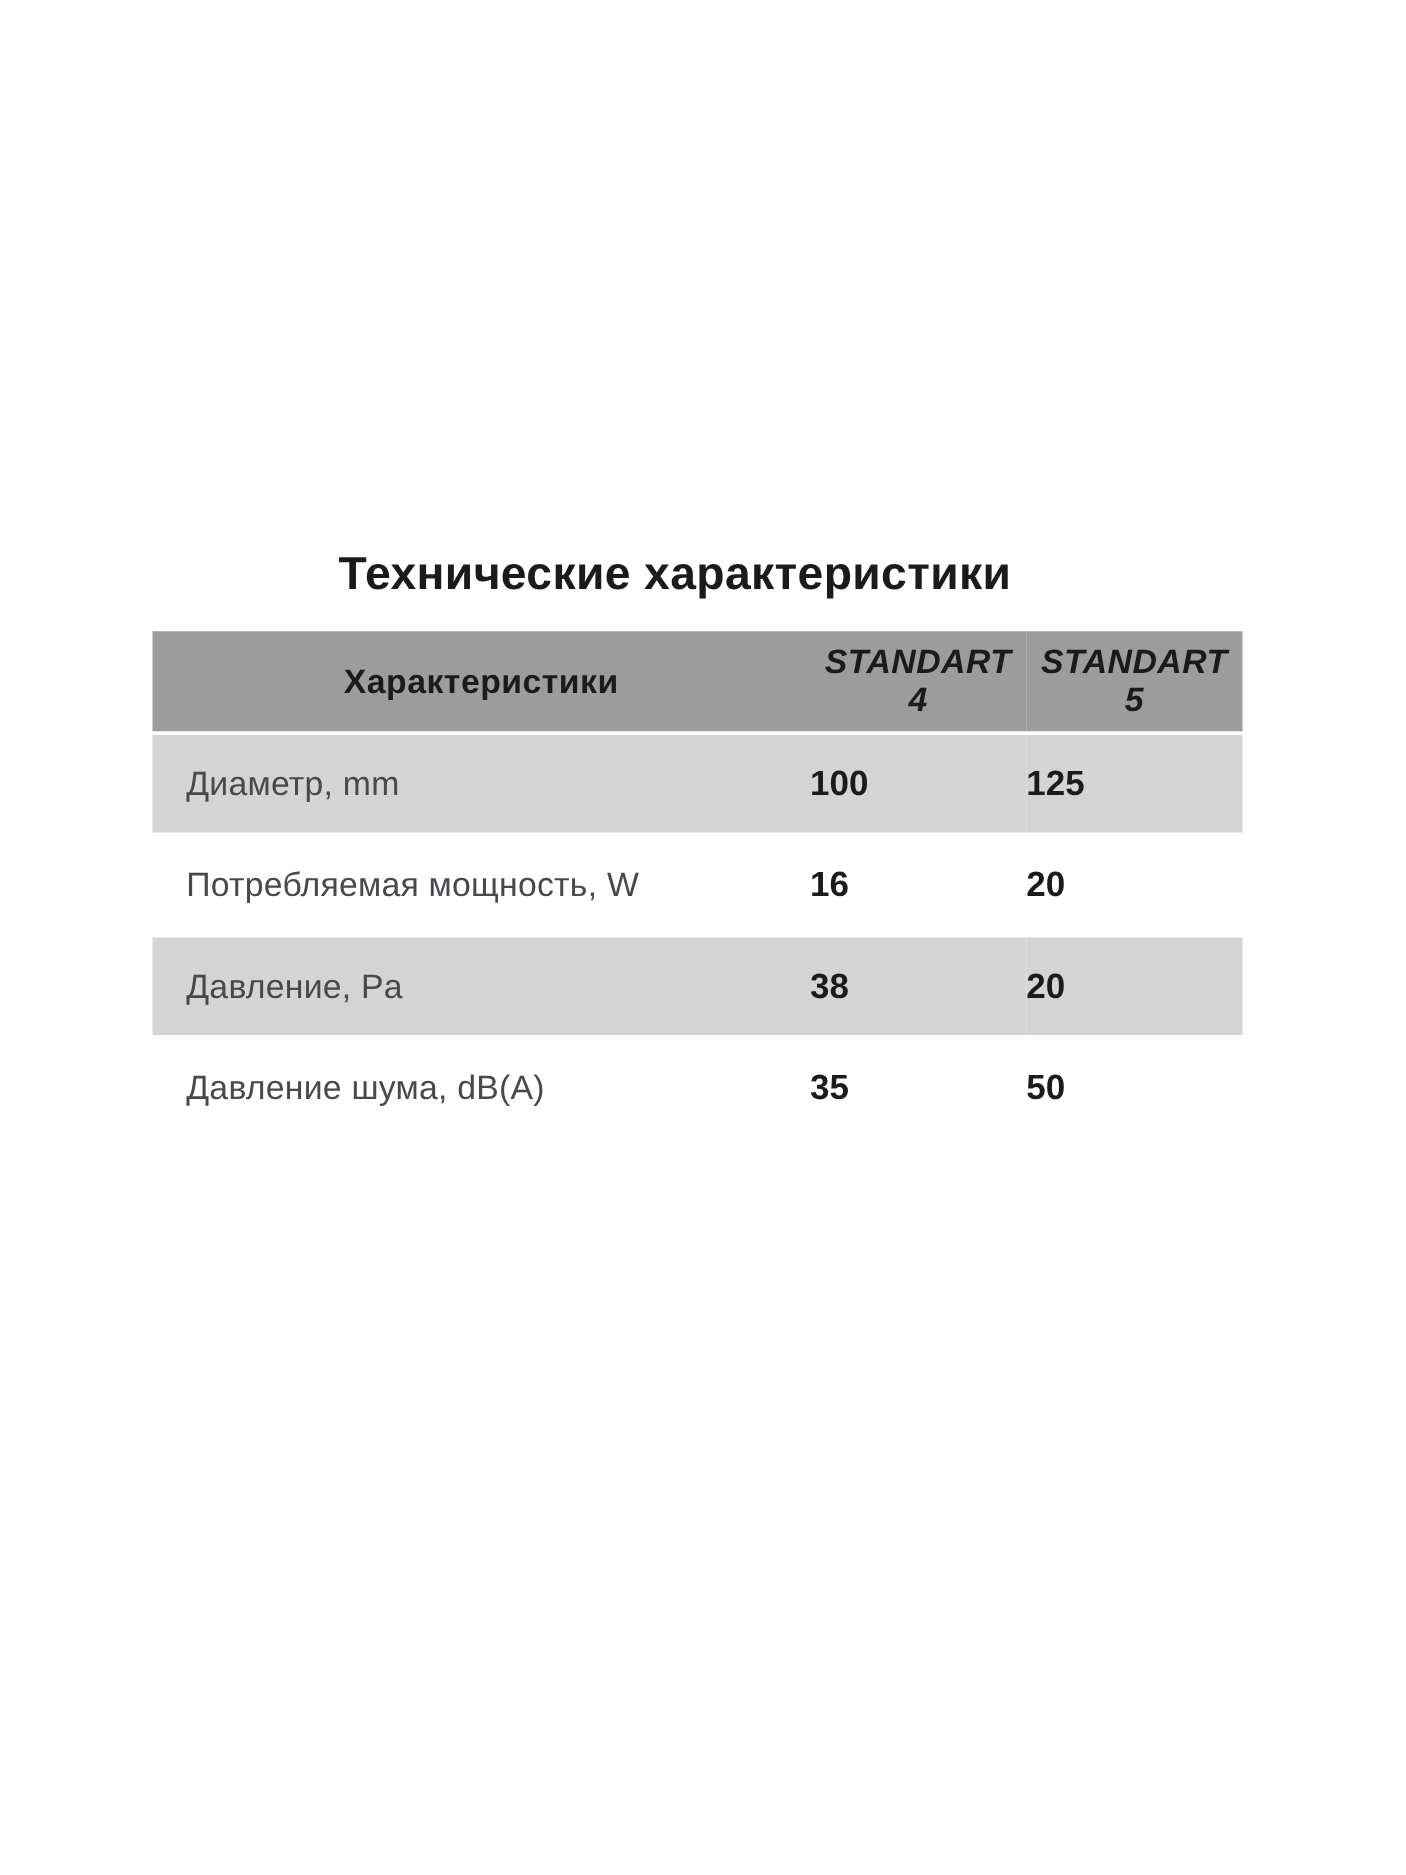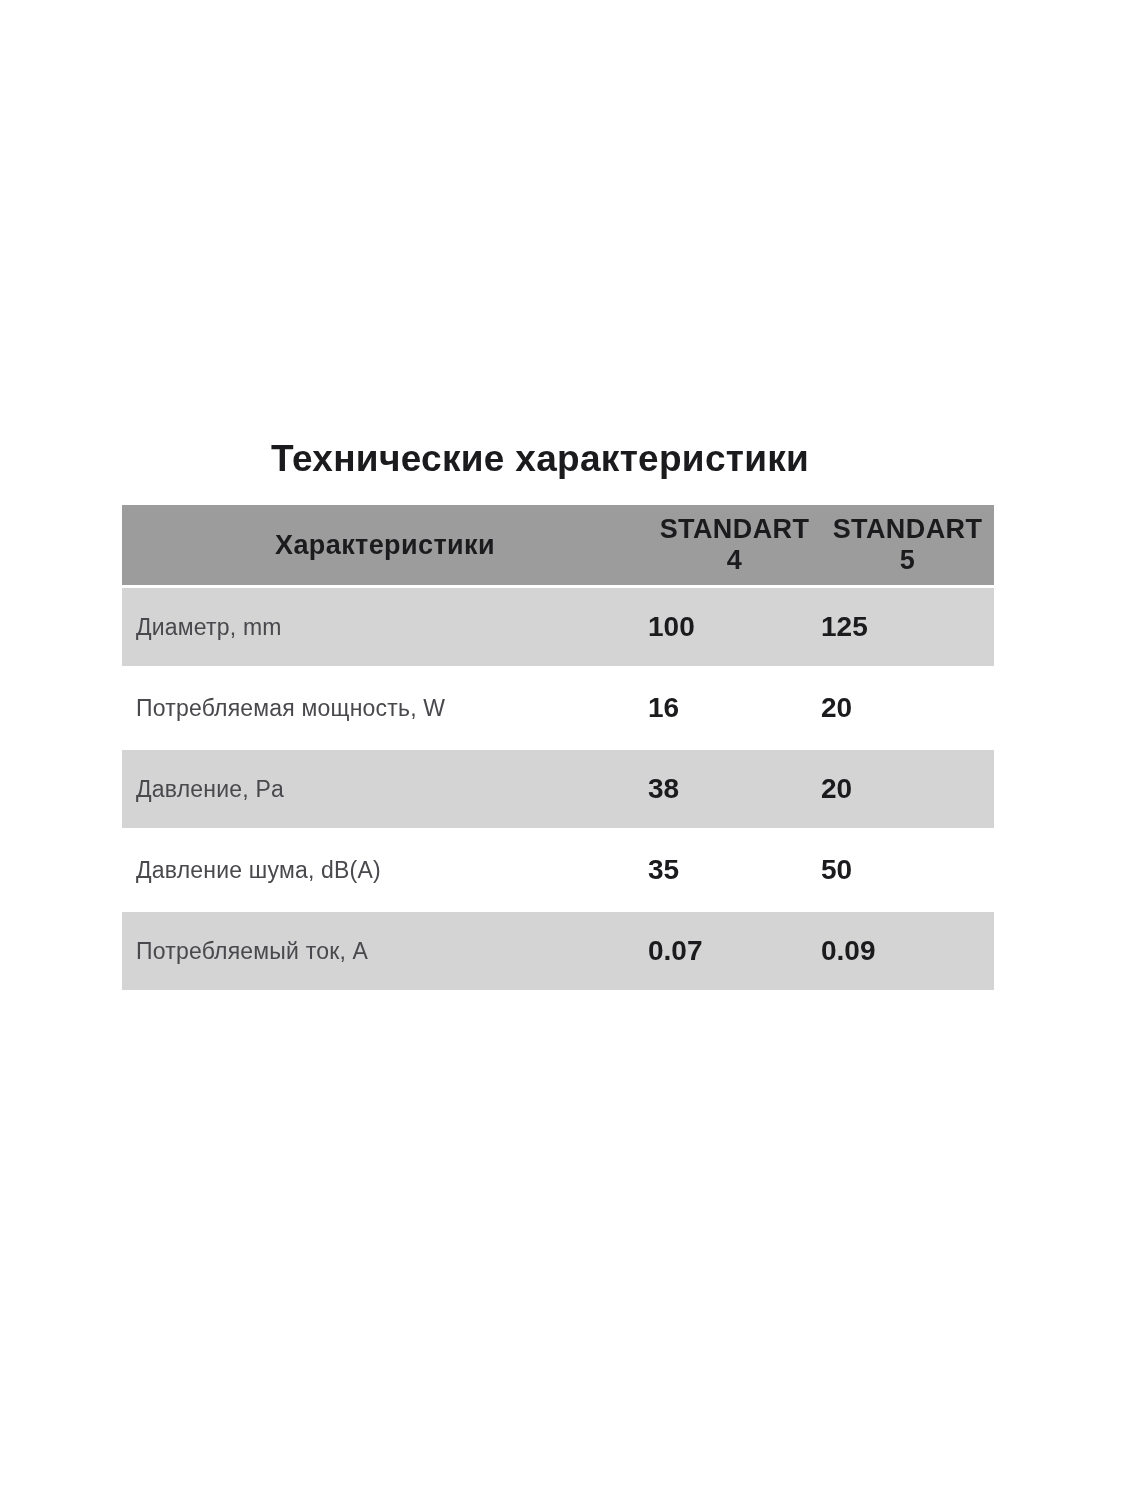--- a/index.html
+++ b/index.html
@@ -46,35 +46,35 @@
   .spec-table thead th{
     background:var(--header-bg);
     height:80px;
     vertical-align:middle;
     text-align:center;
     font-size:27px;
     font-weight:700;
     color:var(--text-primary);
     letter-spacing:0.4px;
   }
-  .th-line{line-height:1.15;}
+  .th-line{line-height:1.15;font-style:italic;}
   .spec-table tbody td{
     height:78px;
     vertical-align:middle;
   }
   .spec-table tbody tr:nth-child(odd) td{
     background:var(--row-alt-bg);
   }
   .spec-table tbody tr:nth-child(even) td{
     background:var(--page-bg);
   }
   td.cell-label{
     text-align:left;
-    padding-left:14px;
-    font-size:23px;
+    padding-left:27px;
+    font-size:27px;
     font-weight:400;
     color:var(--text-label);
     letter-spacing:0.2px;
   }
   td.cell-val{
     text-align:left;
     font-size:28px;
     font-weight:700;
     color:var(--text-primary);
   }
@@ -118,20 +118,15 @@
       <tr>
         <td class="cell-label">Давление, Pa</td>
         <td class="cell-val">38</td>
         <td class="cell-val">20</td>
       </tr>
       <tr>
         <td class="cell-label">Давление шума, dB(A)</td>
         <td class="cell-val">35</td>
         <td class="cell-val">50</td>
       </tr>
-      <tr>
-        <td class="cell-label">Потребляемый ток, A</td>
-        <td class="cell-val">0.07</td>
-        <td class="cell-val">0.09</td>
-      </tr>
     </tbody>
   </table>
 </div>
 
 </body></html>

